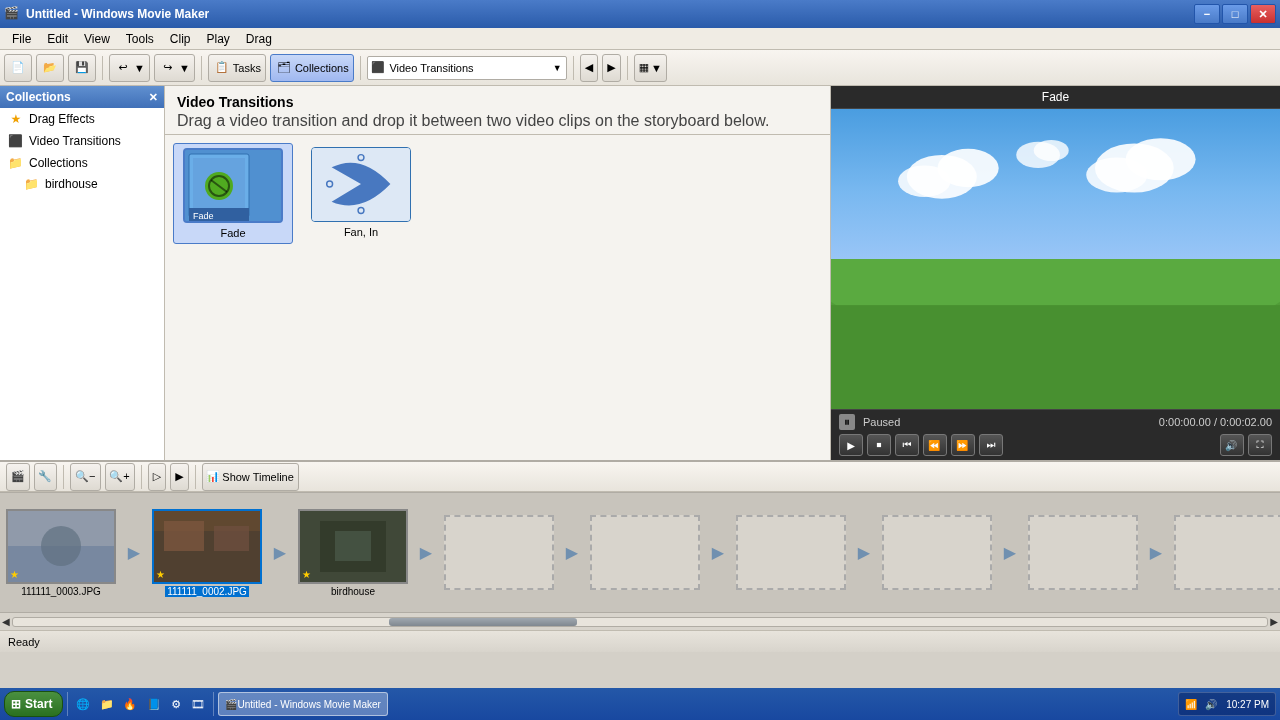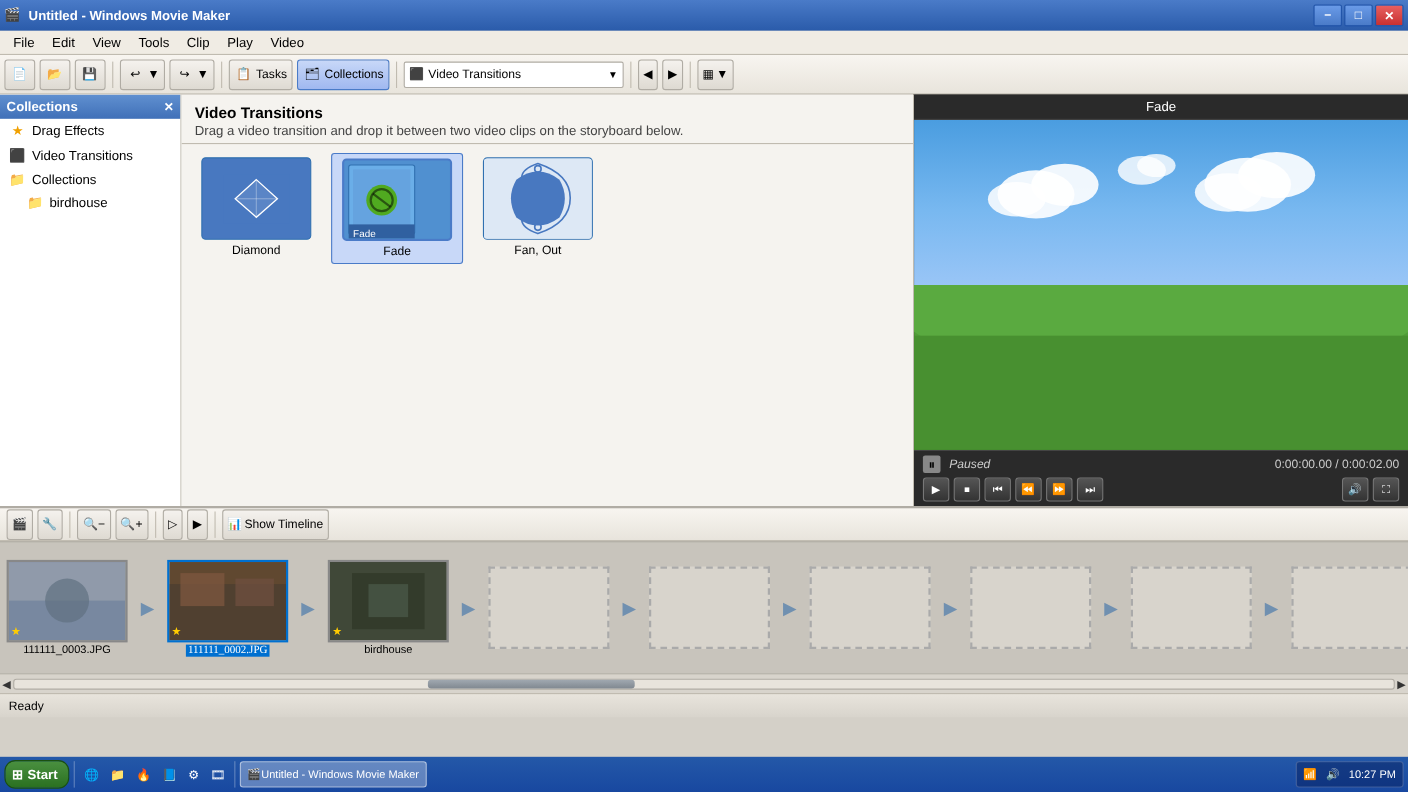--- a/index.html
+++ b/index.html
@@ -140,21 +140,21 @@
       background: #f5f3ef;
       overflow: hidden;
       display: flex;
       flex-direction: column;
     }
     #content-header {
       padding: 8px 12px 4px;
       border-bottom: 1px solid #c0bbb0;
     }
     #content-header h2 { font-size: 14px; font-weight: bold; color: #000; margin-bottom: 2px; }
-    #content-header p { font-size: 12px; color: #444; }
+    #content-header p { font-size: 16px; color: #444; }
 
     #transitions-grid {
       flex: 1;
       overflow-y: auto;
       padding: 8px;
       display: flex;
       flex-wrap: wrap;
       gap: 8px;
       align-content: flex-start;
       position: relative;
@@ -283,21 +283,21 @@
       align-items: center;
       gap: 8px;
       margin-bottom: 4px;
     }
     .preview-pause-icon {
       width: 16px; height: 16px;
       background: #888;
       display: inline-flex; align-items: center; justify-content: center;
       border-radius: 2px;
     }
-    .preview-status-text { color: #ccc; font-size: 11px; font-style: italic; }
+    .preview-status-text { color: #ccc; font-size: 11px; }
     .preview-time { color: #ccc; font-size: 11px; margin-left: auto; }
     #preview-btn-row {
       display: flex;
       align-items: center;
       gap: 4px;
     }
     .pctrl-btn {
       width: 24px; height: 22px;
       background: linear-gradient(to bottom, #555, #333);
       border: 1px solid #777;
@@ -351,21 +351,21 @@
     .story-thumb.selected-clip { border-color: #0070d0; border-width: 2px; }
     .story-thumb-label {
       font-size: 10px;
       color: #000;
       margin-top: 2px;
       white-space: nowrap;
       overflow: hidden;
       text-overflow: ellipsis;
       max-width: 110px;
     }
-    .story-thumb-label.selected-label { background: #0070d0; color: white; padding: 0 2px; font-family: Liberation Serif, serif; }
+    .story-thumb-label.selected-label { background: #0070d0; color: white; padding: 0 2px; }
     .star-badge {
       position: absolute;
       bottom: 2px; left: 2px;
       color: #ffcc00;
       font-size: 10px;
     }
     .transition-arrow {
       width: 36px;
       height: 75px;
       display: flex;
@@ -504,21 +504,21 @@
   </div>
 </div>
 
 <div id="menubar">
   <span class="menu-item">File</span>
   <span class="menu-item">Edit</span>
   <span class="menu-item">View</span>
   <span class="menu-item">Tools</span>
   <span class="menu-item">Clip</span>
   <span class="menu-item">Play</span>
-  <span class="menu-item">Video</span>
+  <span class="menu-item">Drag</span>
 </div>
 
 <div id="toolbar">
   <div class="toolbar-btn">
     <span class="toolbar-icon">📄</span>
   </div>
   <div class="toolbar-btn">
     <span class="toolbar-icon">📂</span>
   </div>
   <div class="toolbar-btn">
@@ -588,32 +588,20 @@
   </div>
 
   <div id="content-area">
     <div id="content-header">
       <h2>Video Transitions</h2>
       <p>Drag a video transition and drop it between two video clips on the storyboard below.</p>
     </div>
     <div id="transitions-grid">
 
 
-      <div class="transition-item">
-        <div class="transition-thumb thumb-diamond">
-          <svg width="100" height="75" viewBox="0 0 100 75">
-            <rect width="100" height="75" fill="#4878c0"></rect>
-            <polygon points="50,8 82,37 50,65 18,37" fill="none" stroke="white" stroke-width="2"></polygon>
-            <line x1="50" y1="8" x2="50" y2="65" stroke="white" stroke-width="1" opacity="0.5"></line>
-            <line x1="18" y1="37" x2="82" y2="37" stroke="white" stroke-width="1" opacity="0.5"></line>
-            <polygon points="50,8 82,37 50,65 18,37" fill="rgba(255,255,255,0.1)"></polygon>
-          </svg>
-        </div>
-        <span class="transition-label">Diamond</span>
-      </div>
 
 
 
       <div class="transition-item selected">
         <div class="transition-thumb thumb-fade" style="border:2px solid #4a7bc8; background:#5090d0; display:flex; align-items:center; justify-content:center;">
           <svg width="96" height="71" viewBox="0 0 96 71">
             <rect width="96" height="71" fill="#5090d0"></rect>
 
             <rect x="4" y="4" width="60" height="63" rx="2" fill="#6aaee8" stroke="#3070b0" stroke-width="1"></rect>
             <rect x="8" y="8" width="52" height="55" fill="rgba(100,160,220,0.8)"></rect>
@@ -622,34 +610,35 @@
             <circle cx="34" cy="36" r="10" fill="none" stroke="rgba(0,0,0,0.5)" stroke-width="2"></circle>
             <line x1="26" y1="30" x2="42" y2="42" stroke="rgba(0,0,0,0.5)" stroke-width="2"></line>
 
             <rect x="4" y="58" width="60" height="13" rx="0" fill="#3060a0"></rect>
             <text x="8" y="69" fill="white" font-size="9" font-family="Arial">Fade</text>
           </svg>
         </div>
         <span class="transition-label">Fade</span>
       </div>
 
-
       <div class="transition-item">
-        <div class="transition-thumb thumb-fanout">
+        <div class="transition-thumb thumb-fanin">
           <svg width="100" height="75" viewBox="0 0 100 75">
             <rect width="100" height="75" fill="#dde8f5"></rect>
 
-            <path d="M 50 37 Q 20 15 50 5 Q 80 15 80 37 Q 80 60 50 70 Q 20 60 50 37" fill="none" stroke="#4878c0" stroke-width="1.5"></path>
-            <path d="M 30 20 Q 50 5 70 20 Q 80 37 70 55 Q 50 70 30 55 Q 20 37 30 20 Z" fill="#4878c0"></path>
+            <path d="M 50 37 L 20 20 Q 50 5 80 37 Q 50 68 20 55 Z" fill="#4878c0"></path>
+
             <circle cx="50" cy="10" r="3" fill="none" stroke="#4878c0" stroke-width="1.5"></circle>
             <circle cx="50" cy="64" r="3" fill="none" stroke="#4878c0" stroke-width="1.5"></circle>
+            <circle cx="18" cy="37" r="3" fill="none" stroke="#4878c0" stroke-width="1.5"></circle>
           </svg>
         </div>
-        <span class="transition-label">Fan, Out</span>
+        <span class="transition-label">Fan, In</span>
       </div>
+
 
 
     </div>
   </div>
 
   <div id="preview-panel">
     <div id="preview-title">Fade</div>
     <div id="preview-video">
 
       <div class="preview-sky"></div>

